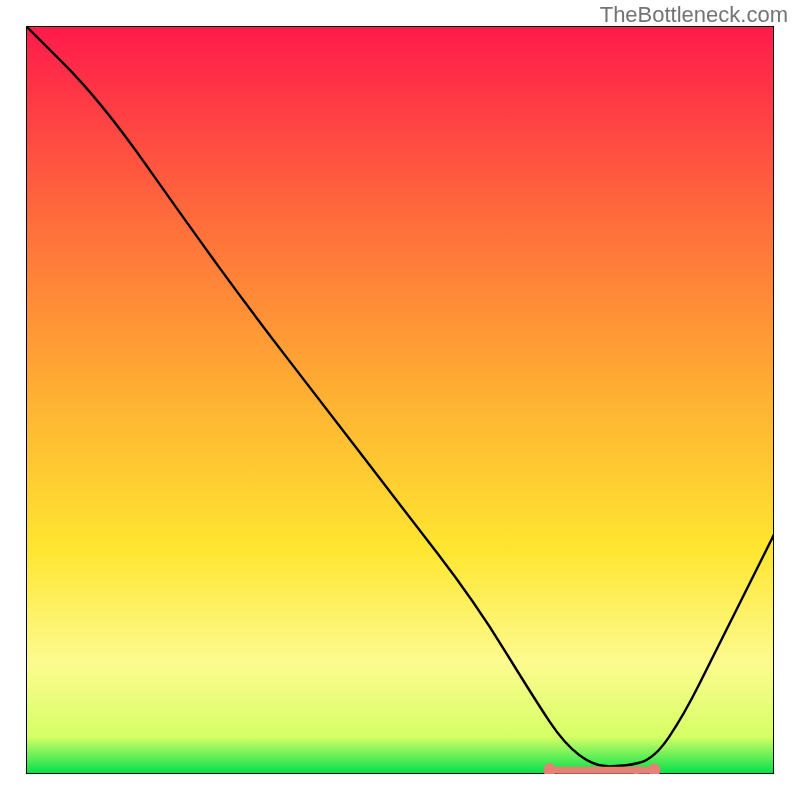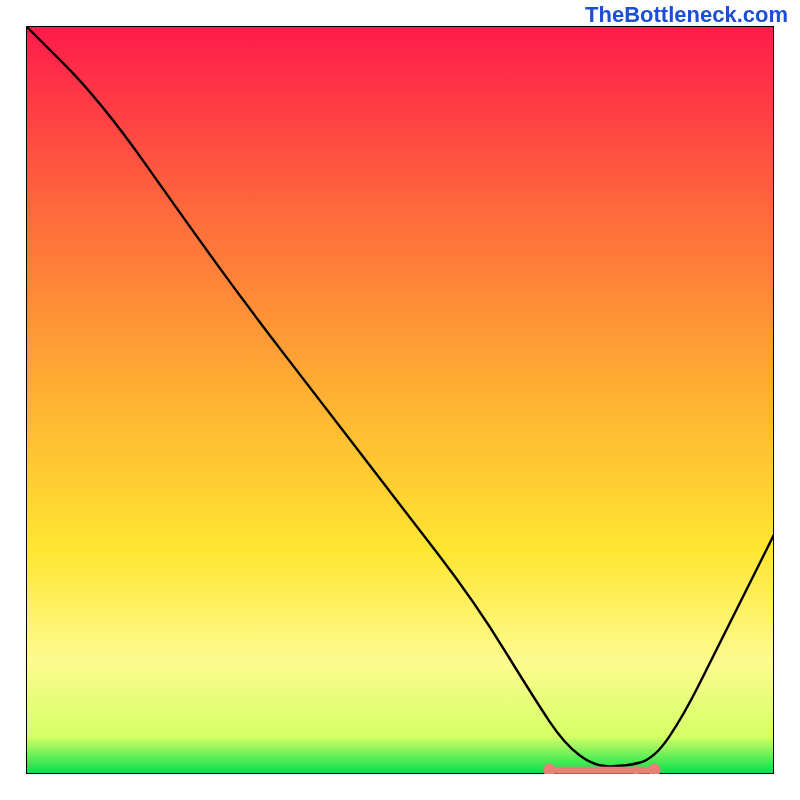--- a/index.html
+++ b/index.html
@@ -8,23 +8,23 @@
     width: 800px;
     height: 800px;
     background: #ffffff;
     font-family: Arial, Helvetica, sans-serif;
     position: relative;
   }
   .watermark {
     position: absolute;
     top: 2px;
     right: 12px;
-    color: #1d4ed8;
+    color: #737373;
     font-size: 22px;
-    font-weight: 700;
+    font-weight: 400;
   }
   .plot-area {
     position: absolute;
     left: 26px;
     top: 26px;
     width: 748px;
     height: 748px;
   }
   .plot-area svg {
     display: block;

